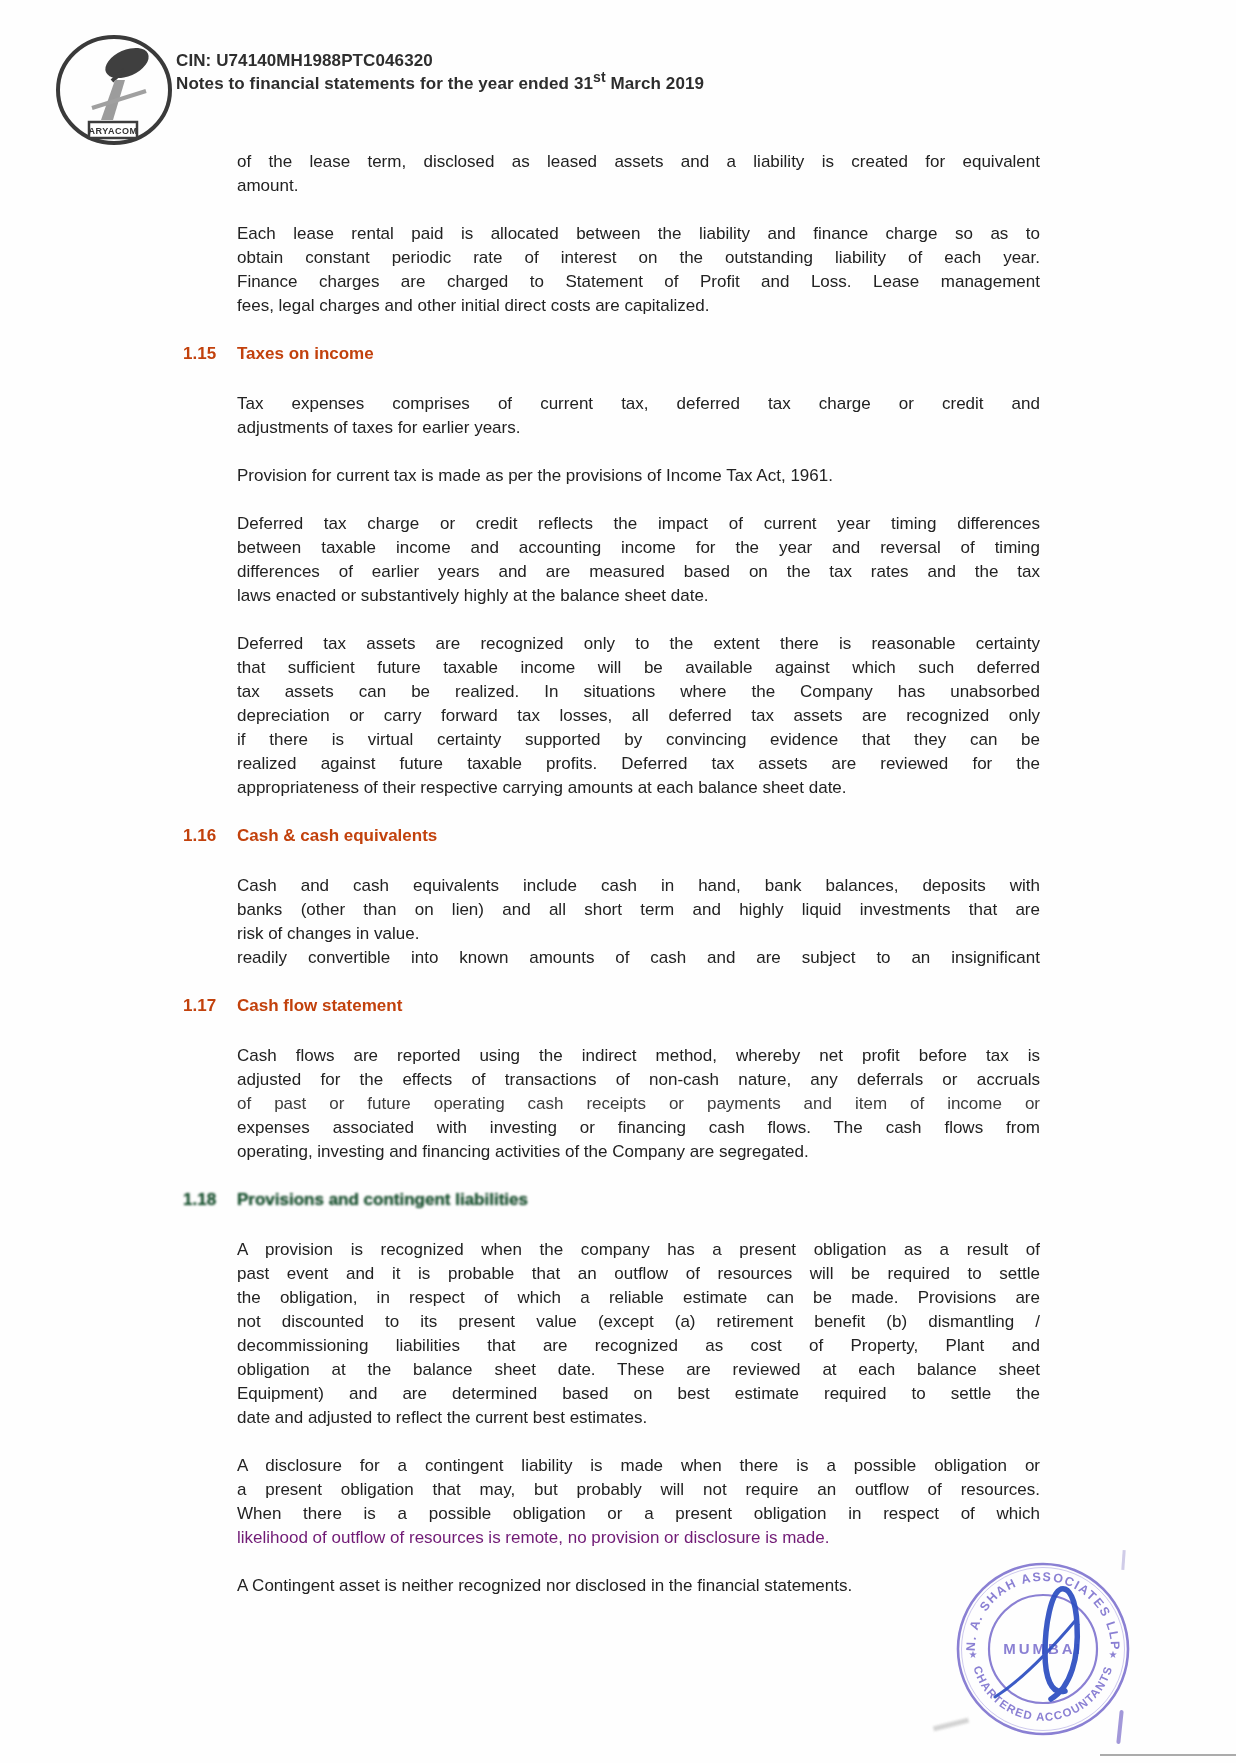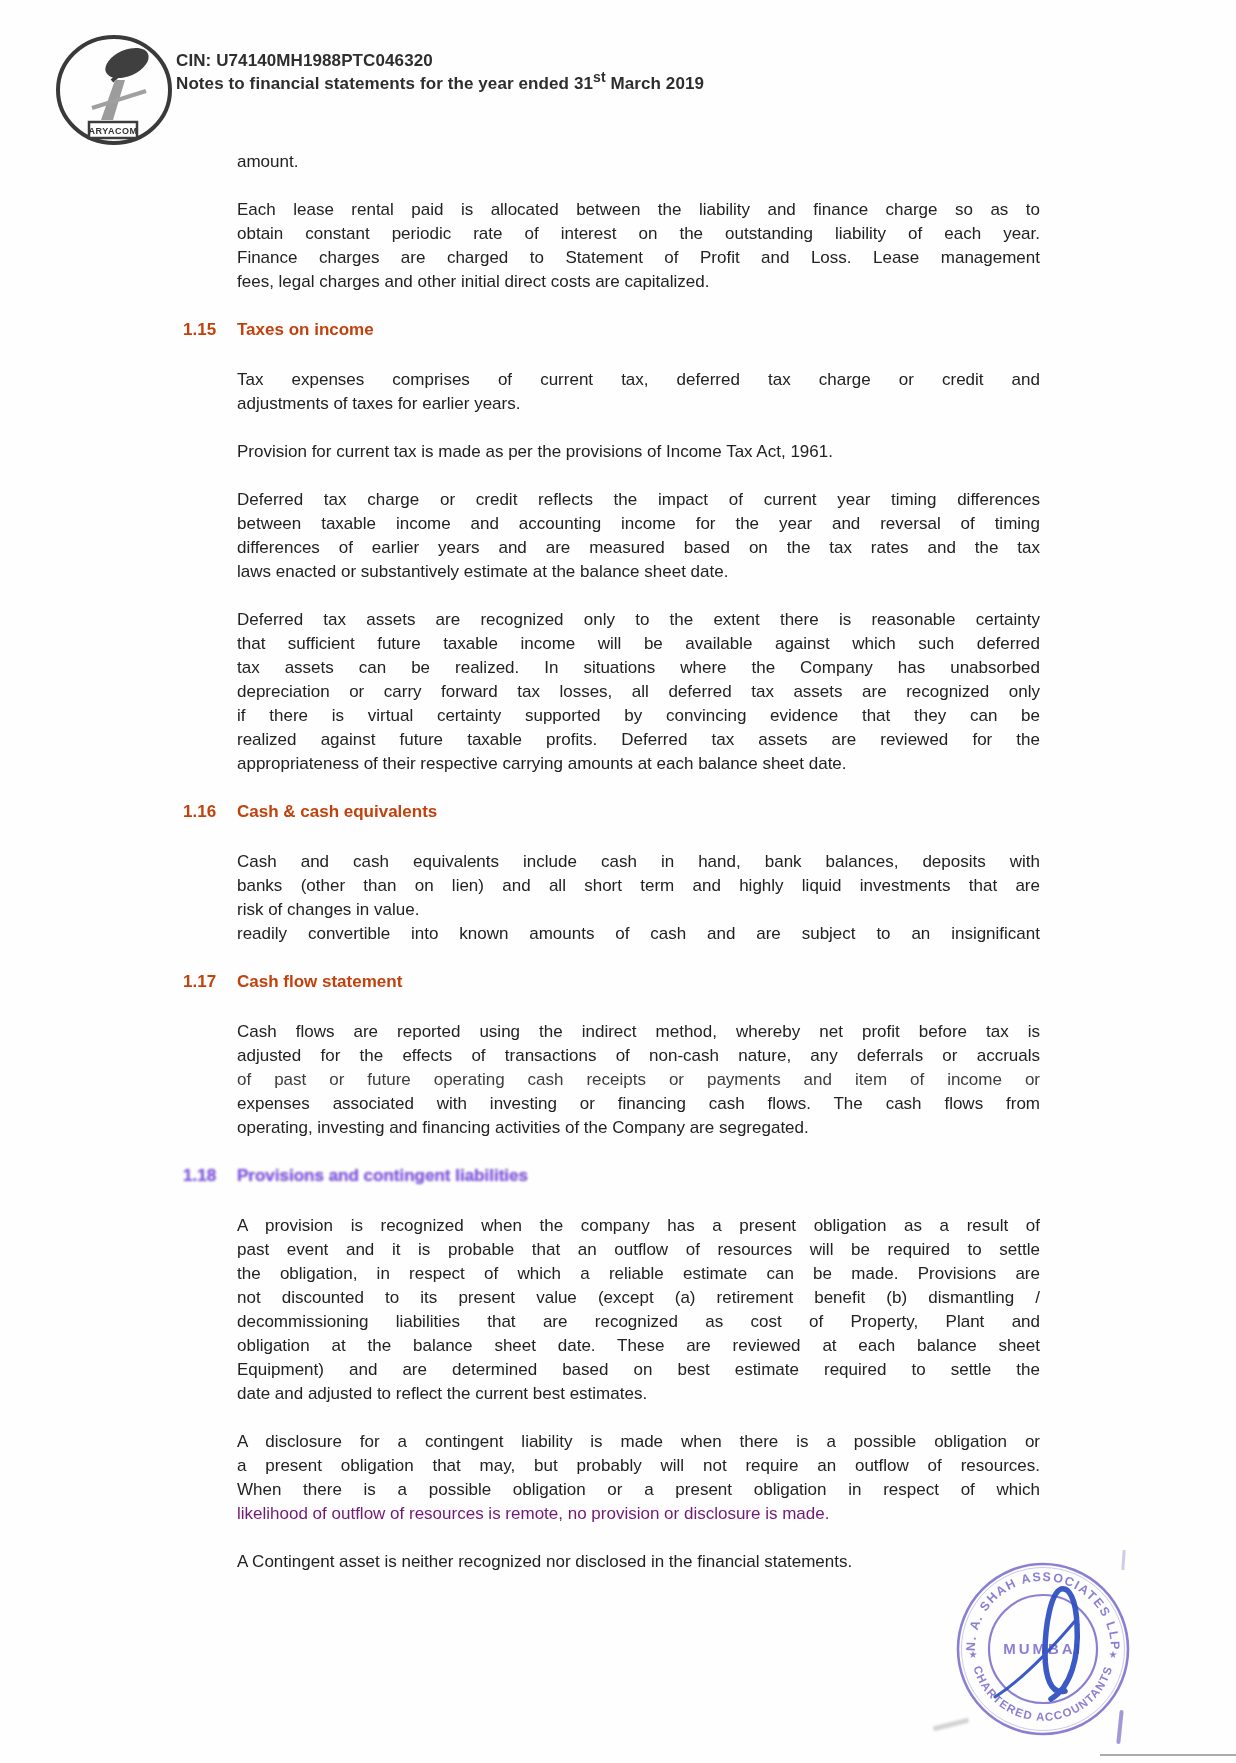--- a/index.html
+++ b/index.html
@@ -19,21 +19,21 @@
 
   
   .content{position:absolute;left:237px;top:150px;width:803px;
     font-size:17px;line-height:24px;color:#222;}
   .para{margin:0 0 24px 0;}
   .ln{text-align:justify;text-align-last:justify;white-space:normal;}
   .ln.last{text-align-last:left;}
   .heading{position:relative;font-weight:700;color:#c2410c;margin:24px 0 26px 0;line-height:24px;}
   .hnum{position:absolute;left:-54px;top:0;}
   .degraded{filter:blur(.7px);color:#701a75;}
-  .degraded-h{filter:blur(.8px);color:#8b5cf6;text-shadow:0 0 1px #5a5a5a;}
+  .degraded-h{filter:blur(.8px);color:#14532d;text-shadow:0 0 1px #5a5a5a;}
   .faded-line{filter:blur(.35px);color:#3d3d3d;}
 
   
   .stamp{position:absolute;left:953px;top:1559px;width:180px;height:180px;}
   .stamp text{font-family:"Liberation Sans", sans-serif;}
 
   
   .artifact{position:absolute;pointer-events:none;}
   .artifact-edge-line{left:1100px;top:1754px;width:136px;height:2px;background:#8f8f8f;opacity:.75;}
   .artifact-ink-j{left:1118px;top:1710px;width:4px;height:34px;background:#8b7ed0;opacity:.8;transform:rotate(6deg);border-radius:2px;}
@@ -58,20 +58,21 @@
   </div>
 
   <div class="header">
     <div>CIN: U74140MH1988PTC046320</div>
     <div><span>Notes to financial statements for the year ended 31</span><sup>st</sup><span> March 2019</span></div>
   </div>
 
   <div class="content">
 
     <div class="para">
+      <div class="ln">of the lease term, disclosed as leased assets and a liability is created for equivalent</div>
       <div class="ln last">amount.</div>
     </div>
 
     <div class="para">
       <div class="ln">Each lease rental paid is allocated between the liability and finance charge so as to</div>
       <div class="ln">obtain constant periodic rate of interest on the outstanding liability of each year.</div>
       <div class="ln">Finance charges are charged to Statement of Profit and Loss. Lease management</div>
       <div class="ln last">fees, legal charges and other initial direct costs are capitalized.</div>
     </div>
 
@@ -86,21 +87,21 @@
     </div>
 
     <div class="para">
       <div class="ln last">Provision for current tax is made as per the provisions of Income Tax Act, 1961.</div>
     </div>
 
     <div class="para">
       <div class="ln">Deferred tax charge or credit reflects the impact of current year timing differences</div>
       <div class="ln">between taxable income and accounting income for the year and reversal of timing</div>
       <div class="ln">differences of earlier years and are measured based on the tax rates and the tax</div>
-      <div class="ln last">laws enacted or substantively estimate at the balance sheet date.</div>
+      <div class="ln last">laws enacted or substantively highly at the balance sheet date.</div>
     </div>
 
     <div class="para">
       <div class="ln">Deferred tax assets are recognized only to the extent there is reasonable certainty</div>
       <div class="ln">that sufficient future taxable income will be available against which such deferred</div>
       <div class="ln">tax assets can be realized. In situations where the Company has unabsorbed</div>
       <div class="ln">depreciation or carry forward tax losses, all deferred tax assets are recognized only</div>
       <div class="ln">if there is virtual certainty supported by convincing evidence that they can be</div>
       <div class="ln">realized against future taxable profits. Deferred tax assets are reviewed for the</div>
       <div class="ln last">appropriateness of their respective carrying amounts at each balance sheet date.</div>

